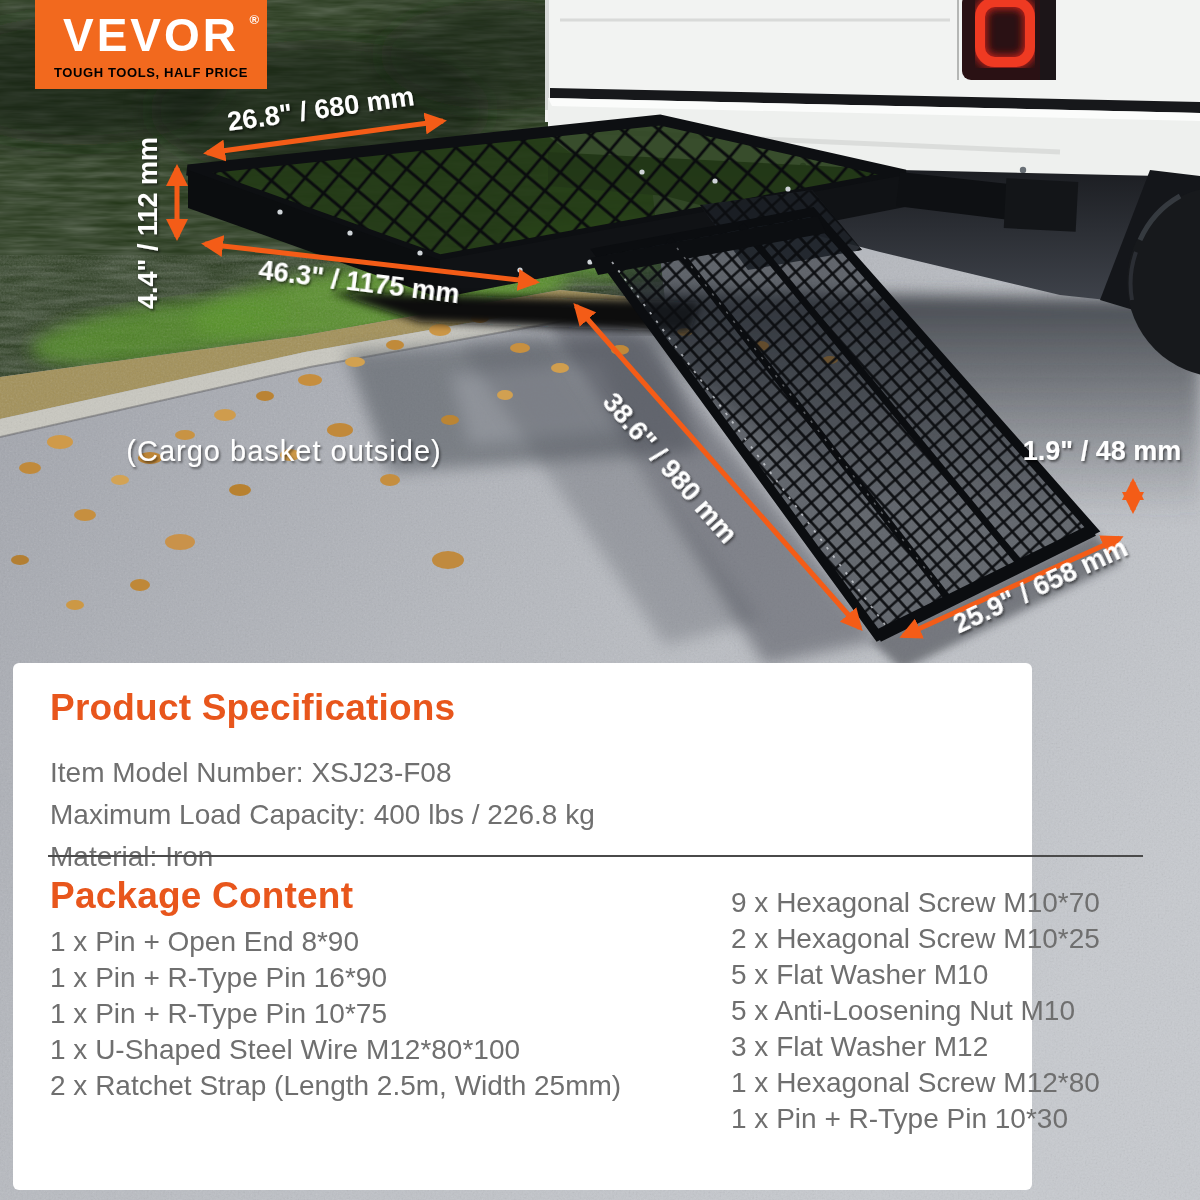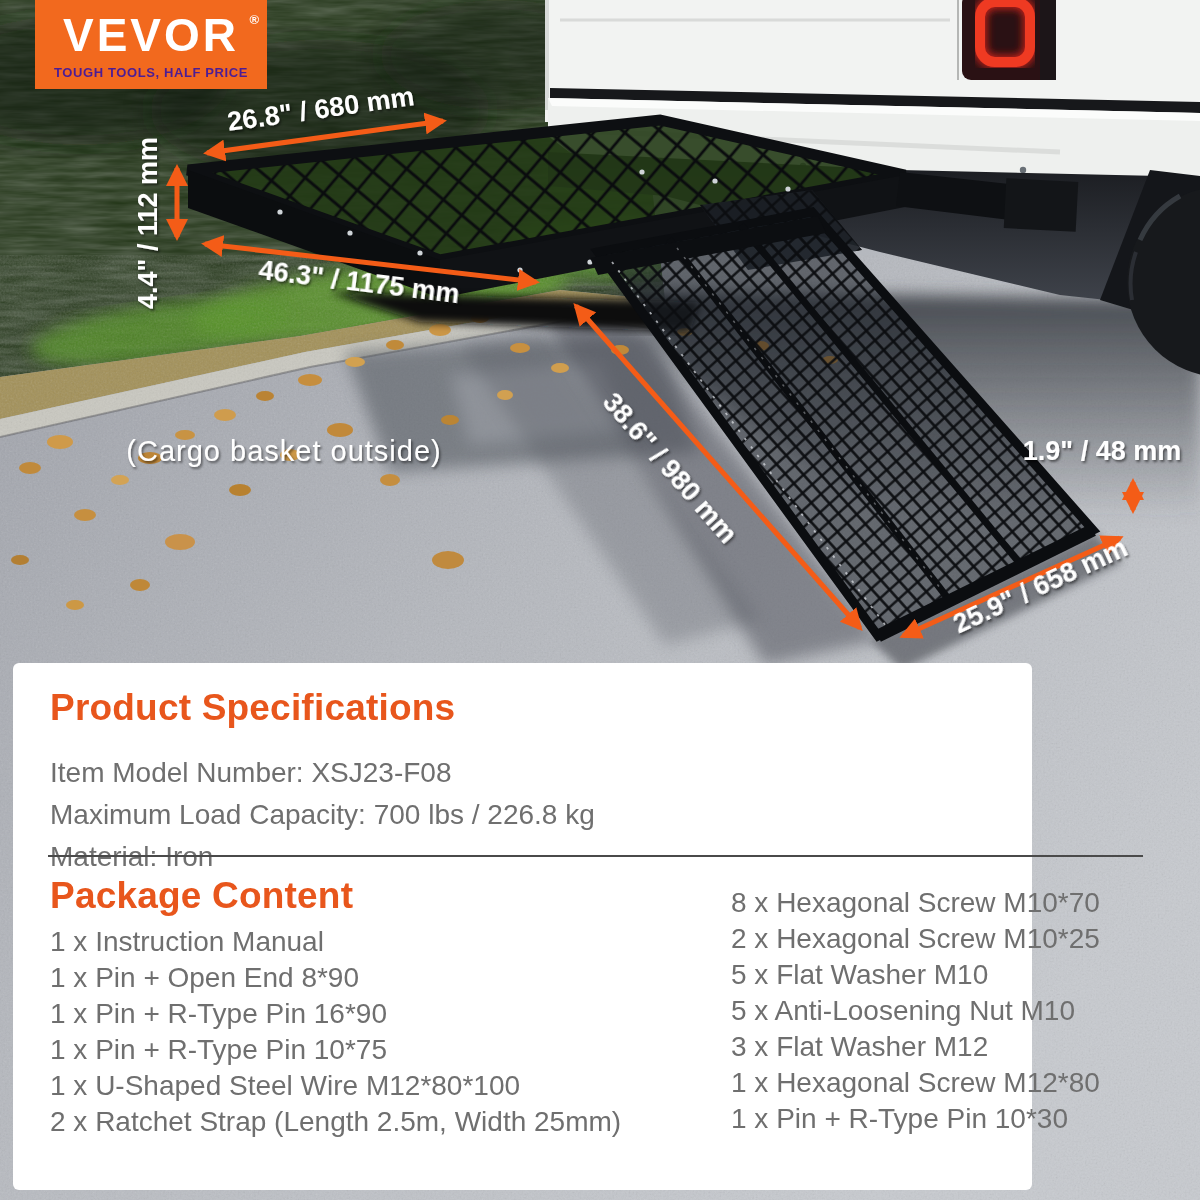--- a/index.html
+++ b/index.html
@@ -6,21 +6,21 @@
   #stage{position:relative;width:1200px;height:1200px;overflow:hidden;
          font-family:"Liberation Sans", sans-serif;background:#b4b7bd;}
   #photo{position:absolute;left:0;top:0;width:1200px;height:1200px;}
   svg text{font-family:"Liberation Sans", sans-serif;}
 
   
   .logo{position:absolute;left:35px;top:0;width:232px;height:89px;background:#f2691e;
         display:flex;flex-direction:column;align-items:center;justify-content:center;}
   .logo .name{color:#fff;font-weight:bold;font-size:46px;letter-spacing:3px;line-height:1;margin-top:2px;}
   .logo .mark{position:absolute;right:8px;top:12px;color:#fff;font-size:13px;font-weight:bold;}
-  .logo .tag{color:#4c1d95;font-weight:bold;font-size:13px;letter-spacing:.6px;margin-top:7px;white-space:nowrap;}
+  .logo .tag{color:#000000;font-weight:bold;font-size:13px;letter-spacing:.6px;margin-top:7px;white-space:nowrap;}
 
   
   .panel{position:absolute;left:13px;top:663px;width:1019px;height:527px;background:#fff;border-radius:6px;}
   .h-orange{position:absolute;margin:0;color:#e8561c;font-size:37px;font-weight:bold;letter-spacing:.2px;white-space:nowrap;}
   .spec-col,.pkg-col{position:absolute;color:#6f6f6f;font-size:28px;white-space:nowrap;}
   .spec-col{line-height:42px;}
   .pkg-col{line-height:36px;}
   .divider{position:absolute;left:35px;top:192px;width:1095px;height:2px;background:#4a4a4a;}
 </style>
 </head>
@@ -238,38 +238,37 @@
     <div class="mark">®</div>
     <div class="tag">TOUGH TOOLS, HALF PRICE</div>
   </div>
 
   <div class="panel">
 
     <h2 class="h-orange" style="left:37px;top:24px;">Product Specifications</h2>
 
     <div class="spec-col" style="left:37px;top:77px;margin-top:12px;">
       <div>Item Model Number: XSJ23-F08</div>
-      <div>Maximum Load Capacity: 700 lbs / 226.8 kg</div>
+      <div>Maximum Load Capacity: 400 lbs / 226.8 kg</div>
       <div>Material: Iron</div>
     </div>
 
     <div class="divider"></div>
 
     <h2 class="h-orange" style="left:37px;top:212px;">Package Content</h2>
 
     <div class="pkg-col" style="left:37px;top:261px;">
-      <div>1 x Instruction Manual</div>
       <div>1 x Pin + Open End 8*90</div>
       <div>1 x Pin + R-Type Pin 16*90</div>
       <div>1 x Pin + R-Type Pin 10*75</div>
       <div>1 x U-Shaped Steel Wire M12*80*100</div>
       <div>2 x Ratchet Strap (Length 2.5m, Width 25mm)</div>
     </div>
     <div class="pkg-col" style="left:718px;top:222px;">
-      <div>8 x Hexagonal Screw M10*70</div>
+      <div>9 x Hexagonal Screw M10*70</div>
       <div>2 x Hexagonal Screw M10*25</div>
       <div>5 x Flat Washer M10</div>
       <div>5 x Anti-Loosening Nut M10</div>
       <div>3 x Flat Washer M12</div>
       <div>1 x Hexagonal Screw M12*80</div>
       <div>1 x Pin + R-Type Pin 10*30</div>
     </div>
   </div>
 
 </div>

